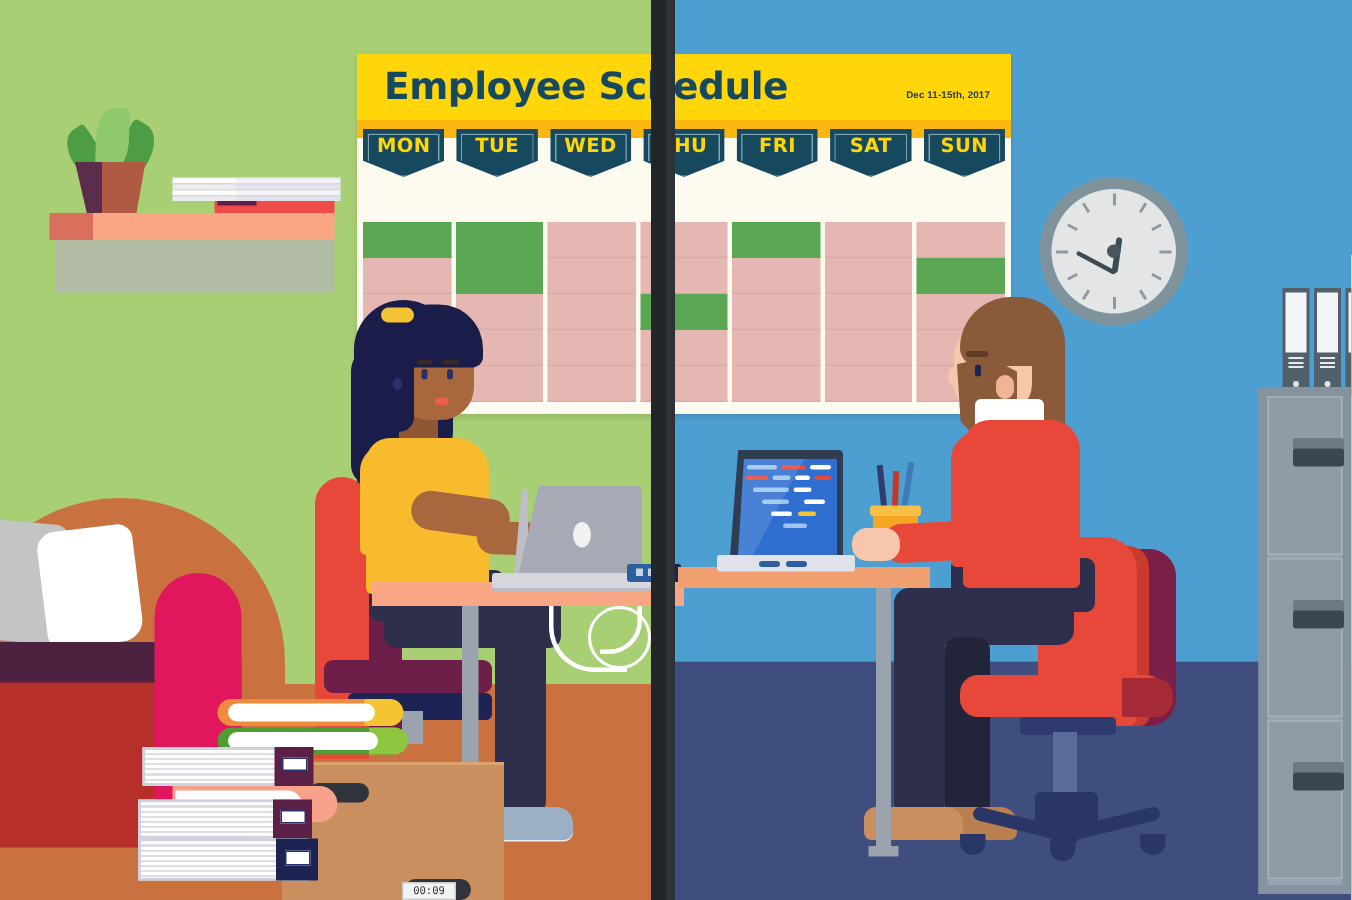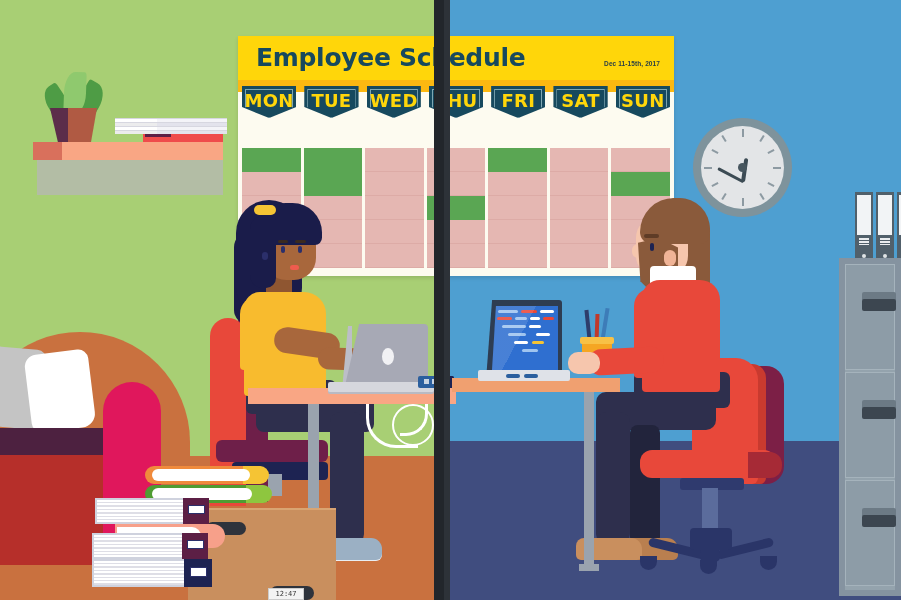--- a/index.html
+++ b/index.html
@@ -92,21 +92,21 @@
     padding-top:4px;
   }
   .day-badge::after {
     content:"";
     position:absolute; left:3px; top:3px; right:3px; bottom:0;
     border:1.5px solid #7fa7b3;
     clip-path: polygon(0 0, 100% 0, 100% 62%, 50% 100%, 0 62%);
     pointer-events:none;
   }
   .day-label {
-    font-size:18px; font-weight:bold; color:#ffd60a;
+    font-size:13px; font-weight:bold; color:#ffd60a;
     letter-spacing:0.3px; z-index:2;
     font-family:"DejaVu Sans", sans-serif;
   }
   #grid-area {
     left:4px; top:88px; width:428px; height:144px;
     display:flex; gap:3px;
   }
   .grid-col {
     flex:1;
     display:flex; flex-direction:column;
@@ -708,15 +708,15 @@
   <div class="abs" id="rl-base"></div>
   <div class="abs" id="rl-trackpad-a"></div>
   <div class="abs" id="rl-trackpad-b"></div>
 
   <div class="abs" id="m-arm"></div>
   <div class="abs" id="m-hand"></div>
 
   <div class="abs" id="wall-divider"></div>
   <div class="abs" id="wall-divider-hi"></div>
 
-  <div class="abs" id="timer-chip">12:47</div>
+  <div class="abs" id="timer-chip">00:09</div>
 
 </div>
 
 </body></html>

